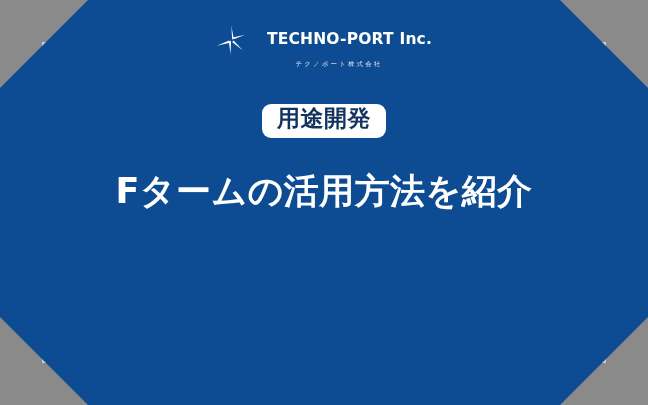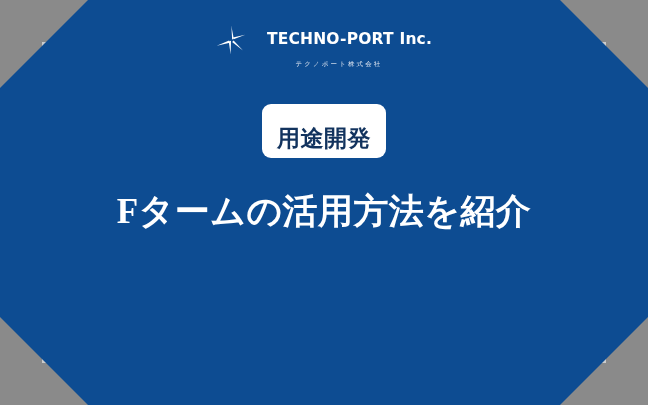--- a/index.html
+++ b/index.html
@@ -115,42 +115,41 @@
     white-space: nowrap;
     transform: scale(1, 0.95);
   }
 
   
   .badge {
     margin-top: 35px;
     background: #ffffff;
     color: #12335e;
     border-radius: 9px;
-    padding: 22px 15px 8px 15px;
+    padding: 2px 15px 8px 15px;
     font-size: 23px;
     font-weight: bold;
     line-height: 1.05;
     letter-spacing: 0.5px;
     white-space: nowrap;
   }
 
   
   .headline {
     margin-top: 30px;
     color: #ffffff;
     text-align: center;
     font-weight: bold;
     font-size: 35px;
     line-height: 1.37;
     letter-spacing: 0.4px;
     white-space: nowrap;
   }
   .headline .line {
     display: block;
-    font-family: Liberation Serif, serif;
   }
 </style>
 </head>
 <body>
 
 <div class="stage">
 
   <div class="corner-bleed tl-h"></div>
   <div class="corner-bleed tl-v"></div>
   <div class="corner-bleed tr-h"></div>

